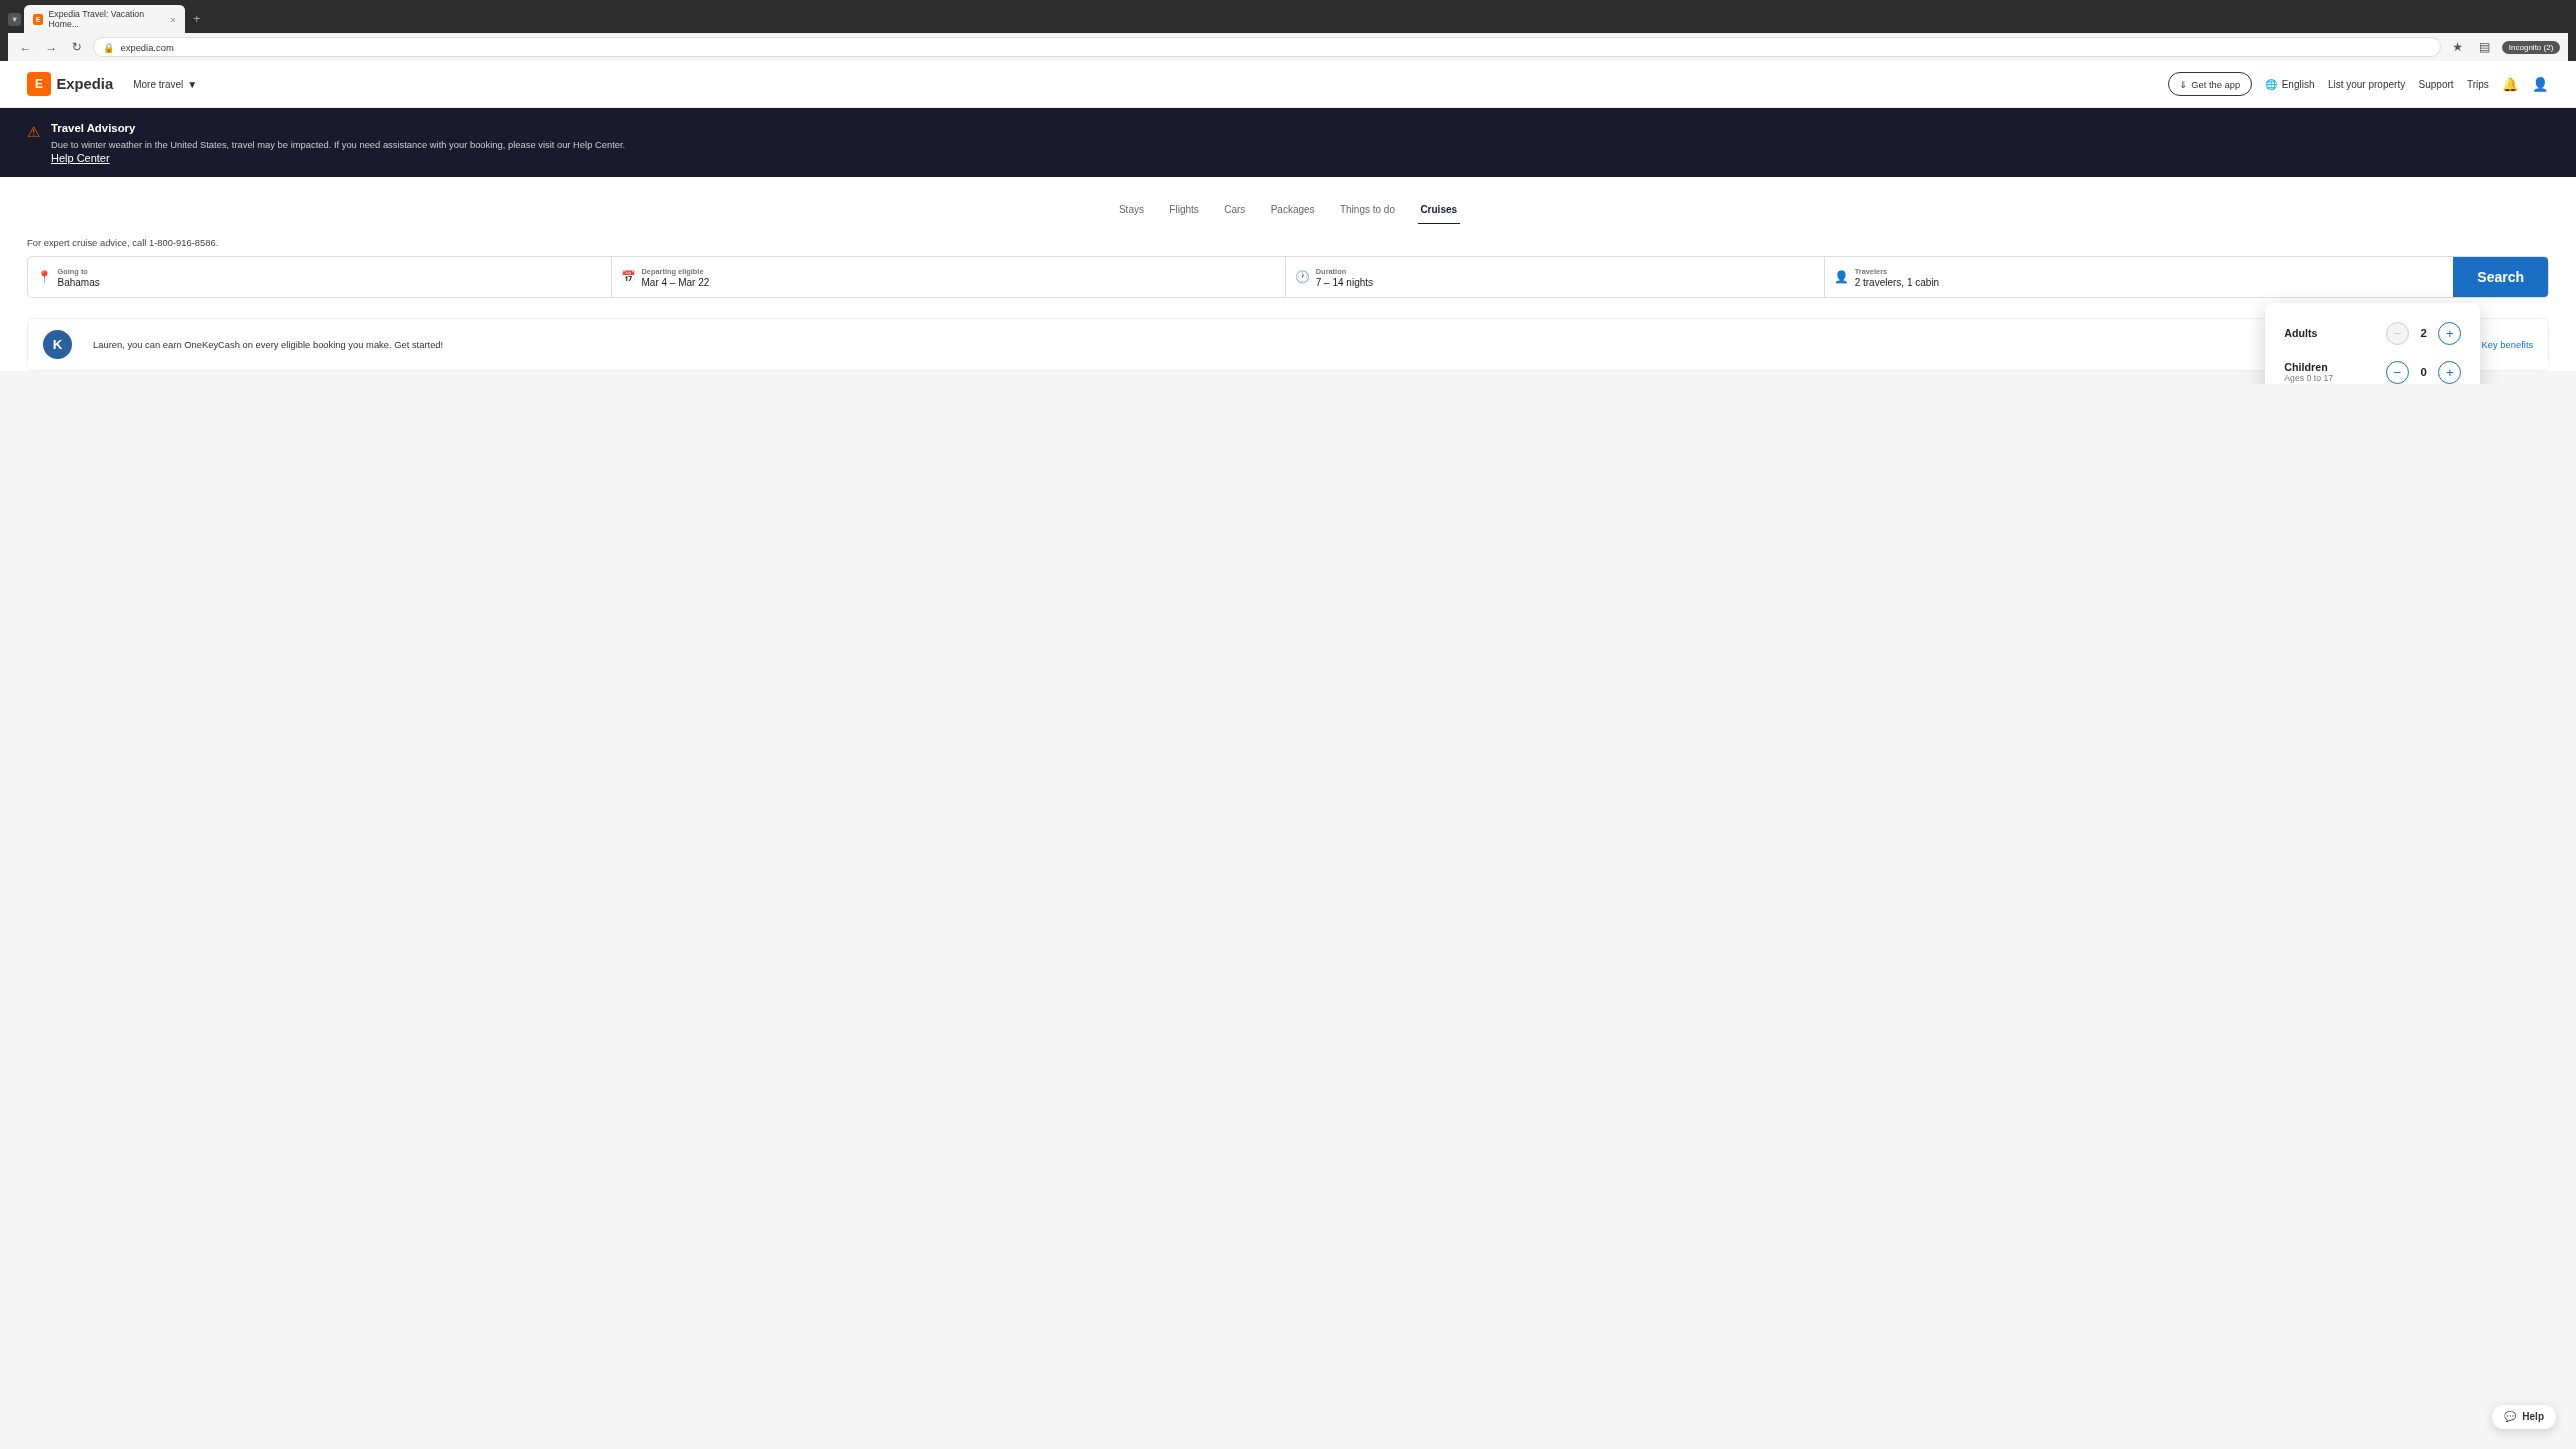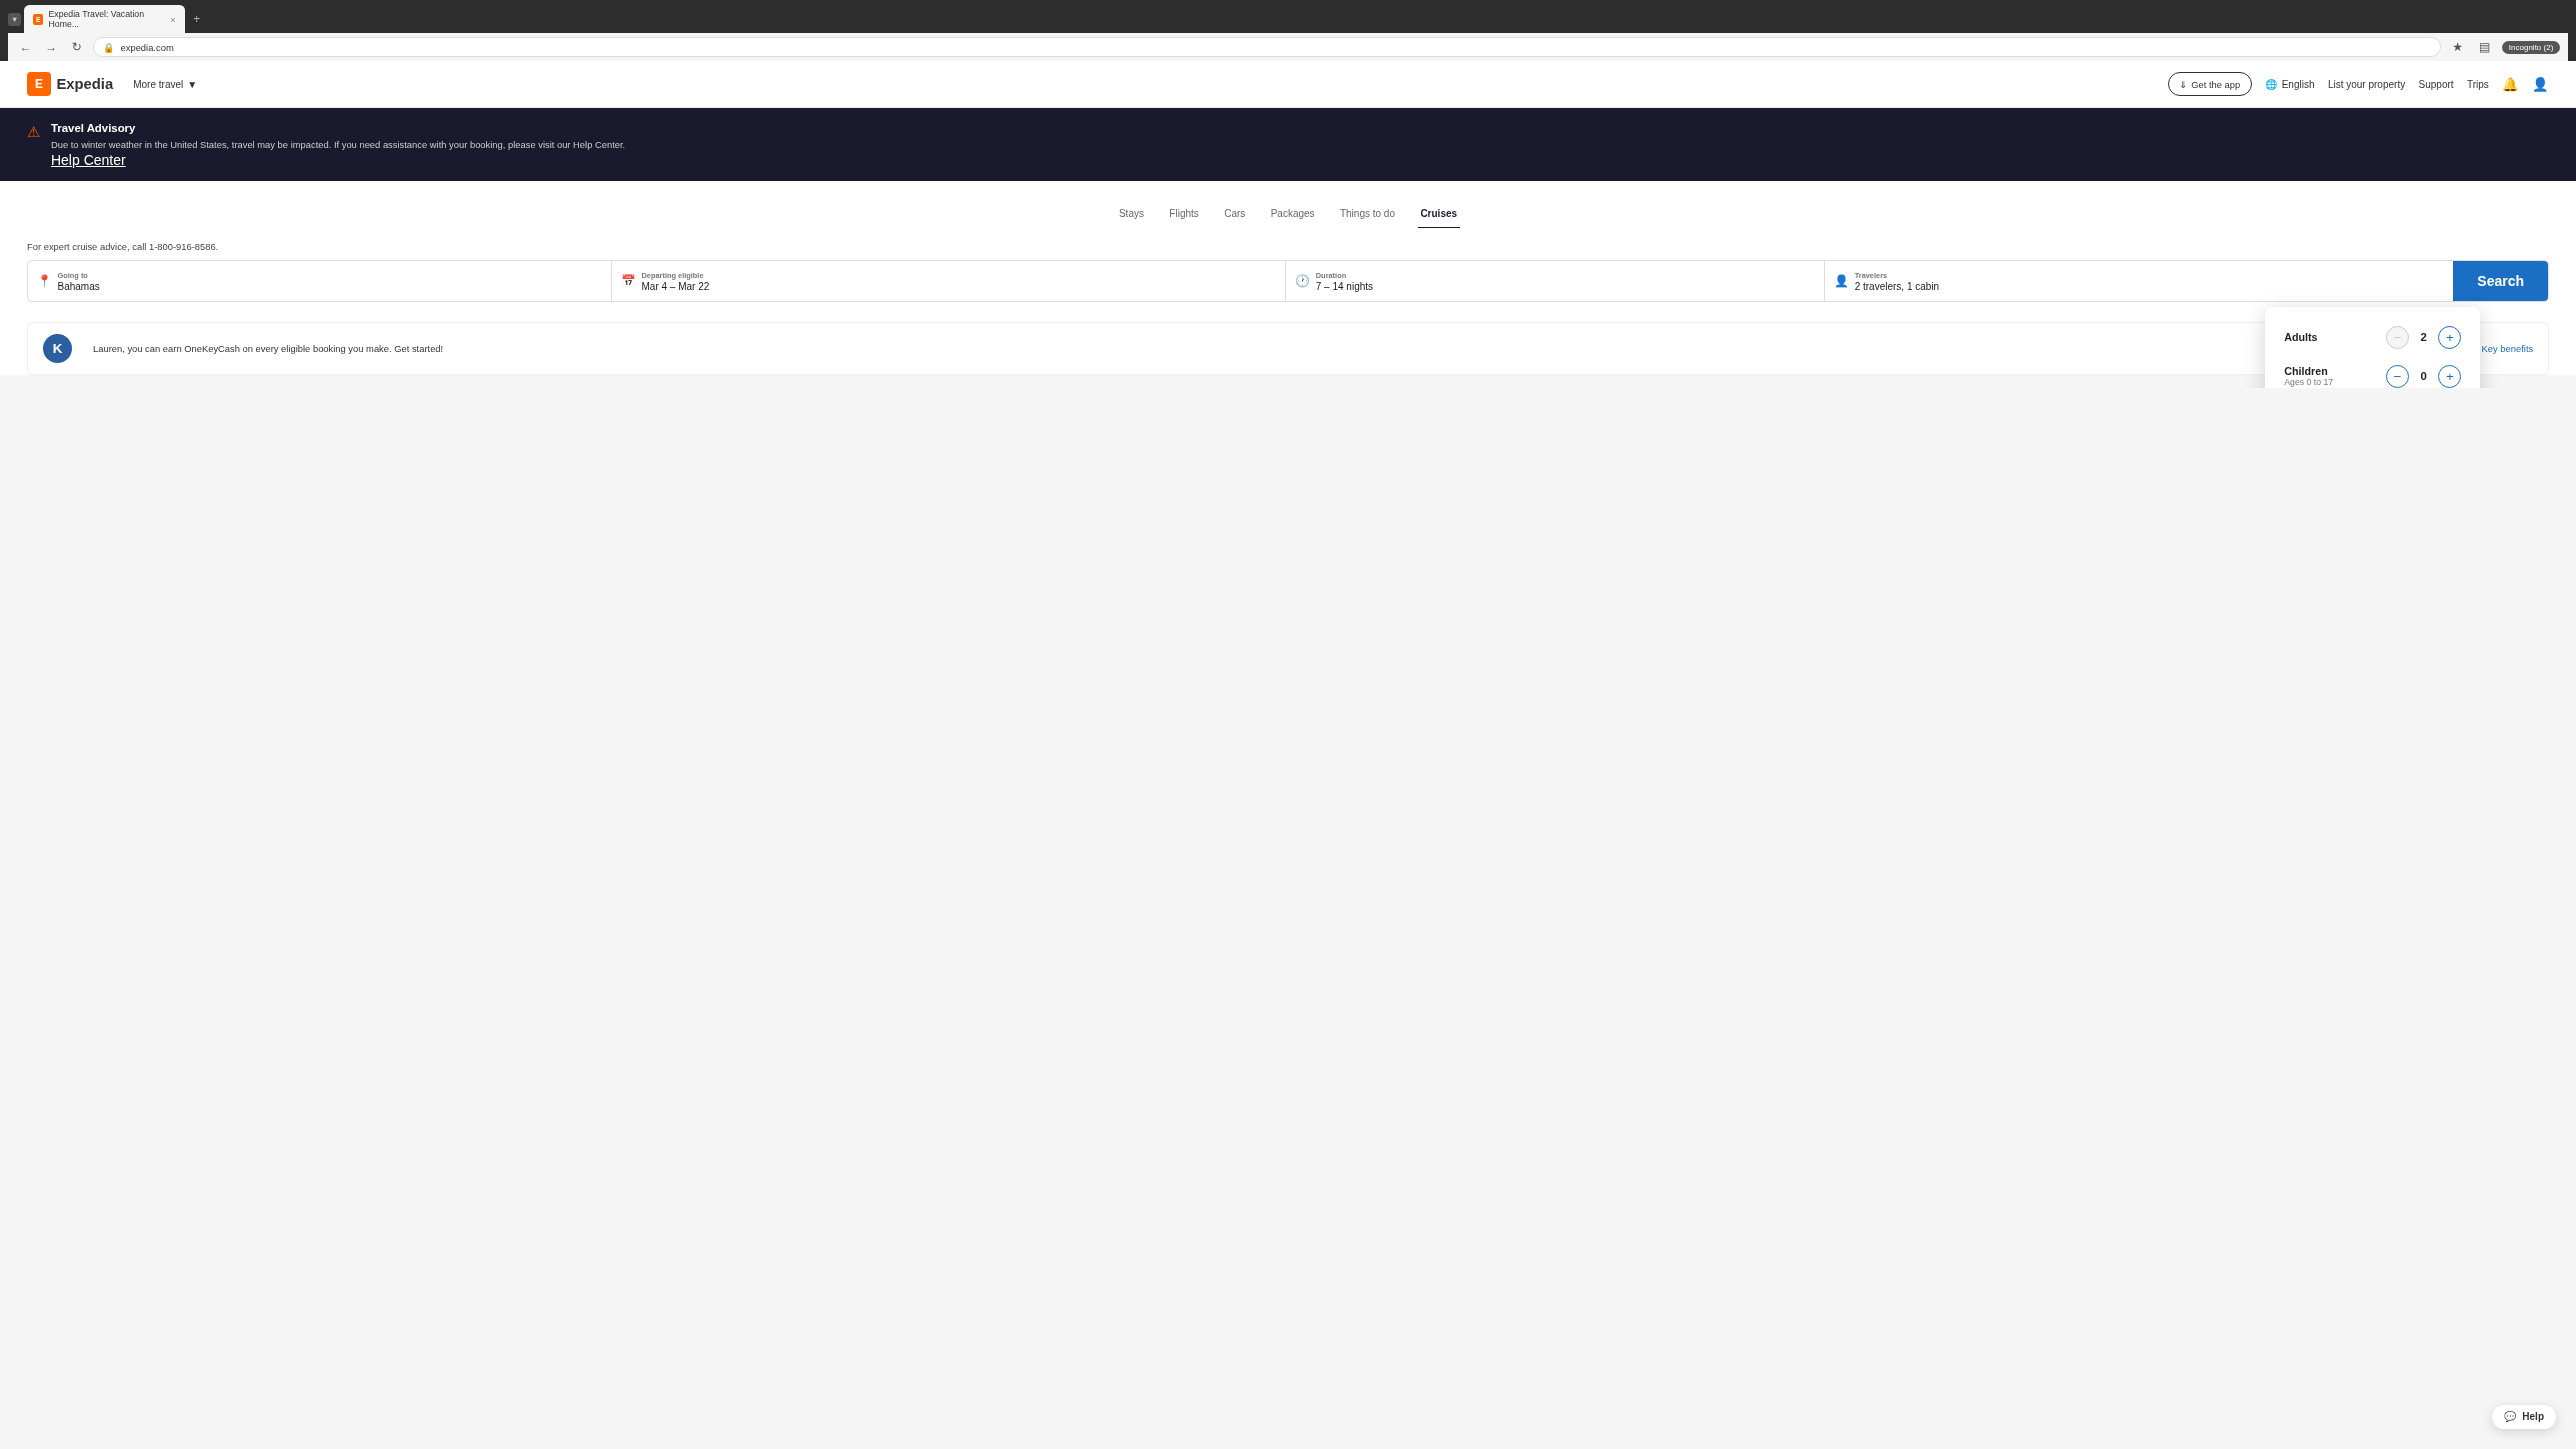--- a/index.html
+++ b/index.html
@@ -170,21 +170,21 @@
       color: #f60;
       margin-top: 1.3px;
     }
     .advisory-content h3 {
       font-size: 11.4px; font-weight: 700; margin-bottom: 4px;
     }
     .advisory-content p {
       font-size: 9.4px; color: #ccc; line-height: 1.5;
     }
     .advisory-content a {
-      color: white; text-decoration: underline; font-size: 14px;
+      color: white; text-decoration: underline; font-size: 11px;
     }
 
     
     .search-section {
       background: white;
       padding: 20px 27px;
     }
 
     
     .search-tabs {

